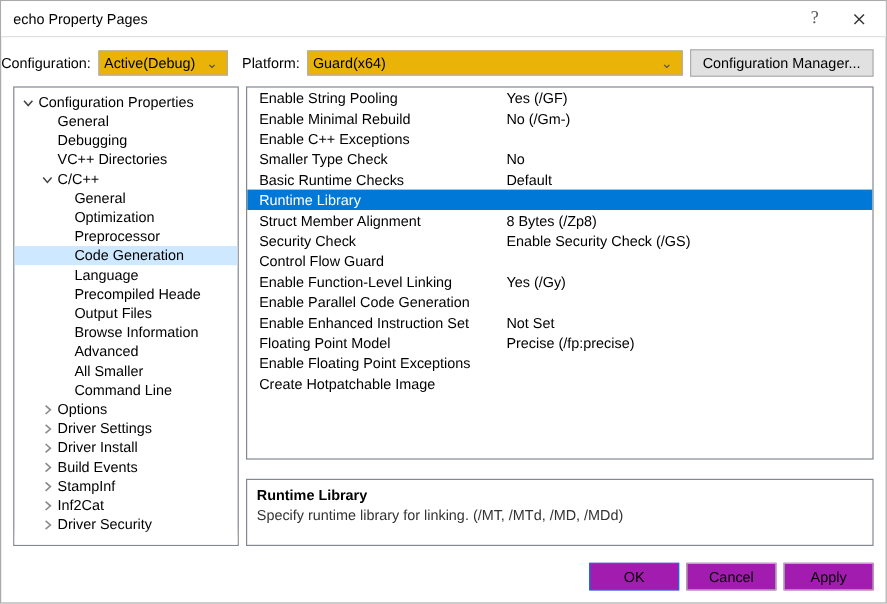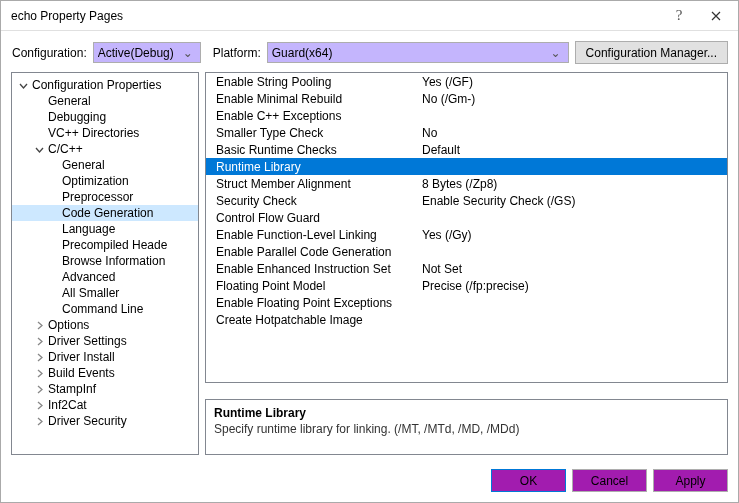--- a/index.html
+++ b/index.html
@@ -2,23 +2,23 @@
 <html><head>
 <meta charset="utf-8">
 <style>
   * { box-sizing: border-box; font-family: "Segoe UI", Tahoma, sans-serif; font-size: 12px; }
   body { margin: 0; padding: 0; background: #fff; }
   .window { width: 739px; height: 503px; border: 1px solid #aaa; background: #fff; display: flex; flex-direction: column; position: relative; }
   .titlebar { height: 30px; background: #fff; border-bottom: 1px solid #e0e0e0; display: flex; align-items: center; padding-left: 10px; }
   .titlebar-title { flex: 1; }
   .winbtn { width: 45px; height: 30px; display: flex; align-items: center; justify-content: center; color: #333; cursor: pointer; }
   .winbtn svg { width: 10px; height: 10px; }
-  .toprow { display: flex; align-items: center; padding: 10px 10px 8px 11px; gap: 6px; }
+  .toprow { display: flex; align-items: center; padding: 10px 10px 8px 0; gap: 6px; }
   .toprow label { white-space: nowrap; }
-  .combo { border: 1px solid #adadad; background: #c4b5fd; height: 21px; display: flex; align-items: center; padding: 0 4px; }
+  .combo { border: 1px solid #adadad; background: #eab308; height: 21px; display: flex; align-items: center; padding: 0 4px; }
   .combo .txt { flex: 1; white-space: nowrap; overflow: hidden; }
   .combo .arr { width: 16px; text-align: center; color: #555; }
   .cfgbtn { border: 1px solid #adadad; background: #e1e1e1; height: 23px; padding: 0 10px; display: flex; align-items: center; cursor: pointer; }
   .body { flex: 1; display: flex; padding: 0 10px 6px 10px; gap: 6px; min-height: 0; }
   .tree-wrap { width: 188px; border: 1px solid #828790; background: #fff; overflow: hidden; position: relative; }
   .tree { padding: 4px 0; line-height: 16px; }
   .node { display: flex; align-items: center; padding: 0 4px; cursor: pointer; white-space: nowrap; }
   .node .sp { display: inline-block; }
   .tw { width: 11px; height: 11px; display: inline-flex; align-items: center; justify-content: center; margin-right: 3px; }
   .tw svg { width: 9px; height: 9px; }
@@ -124,20 +124,24 @@
           <div class="node">
             <span class="sp" style="width:46px"></span>
             <span>Language</span>
           </div>
           <div class="node">
             <span class="sp" style="width:46px"></span>
             <span>Precompiled Heade</span>
           </div>
           <div class="node">
             <span class="sp" style="width:46px"></span>
+            <span>Output Files</span>
+          </div>
+          <div class="node">
+            <span class="sp" style="width:46px"></span>
             <span>Browse Information</span>
           </div>
           <div class="node">
             <span class="sp" style="width:46px"></span>
             <span>Advanced</span>
           </div>
           <div class="node">
             <span class="sp" style="width:46px"></span>
             <span>All Smaller</span>
           </div>

